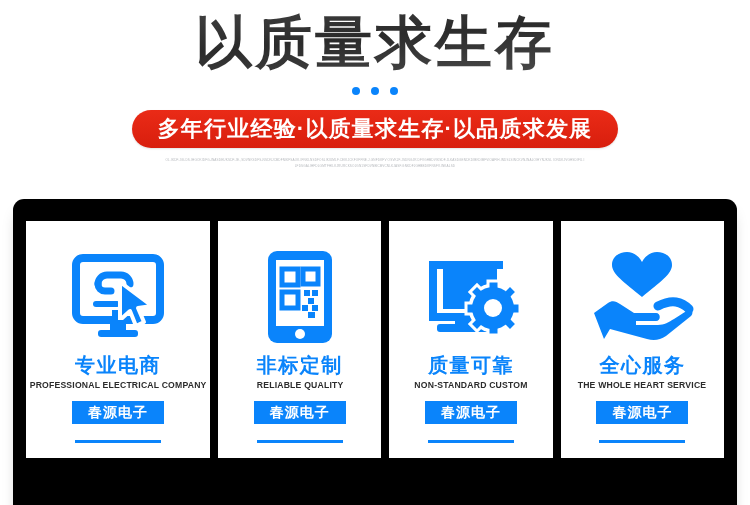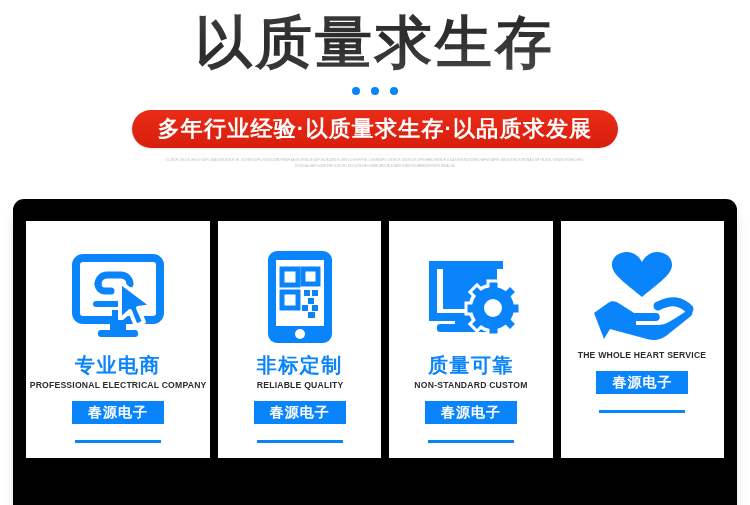--- a/index.html
+++ b/index.html
@@ -255,19 +255,20 @@
     </div>
 
     <div class="card">
       <div class="icon-box">
         <svg width="104" height="92" viewBox="0 0 104 92">
           <path d="M52 46 C34 31 22 23 22 14 C22 5 30 1 37 1 C43 1 49 5 52 11 C55 5 61 1 67 1 C74 1 82 5 82 14 C82 23 70 31 52 46 Z" fill="#0a84fb"></path>
           <path d="M4 62 L18 52 C22 49 26 50 30 53 L44 62 L66 62 C71 62 71 70 66 70 L46 70 L46 74 L68 74 C74 74 79 71 84 68 L98 59 C102 57 104 62 101 65 L76 85 C70 89 64 90 57 88 L20 78 L14 88 Z" fill="#0a84fb"></path>
           <path d="M68 55 C74 52 80 50 86 51 C92 52 96 55 99 58" fill="none" stroke="#0a84fb" stroke-width="9" stroke-linecap="round"></path>
         </svg>
       </div>
+      <div class="cn-title">全心服务</div>
       <div class="en-title">THE WHOLE HEART SERVICE</div>
       <div class="badge">春源电子</div>
       <div class="rule"></div>
     </div>
 
   </div>
 </div>
 
 </body></html>

